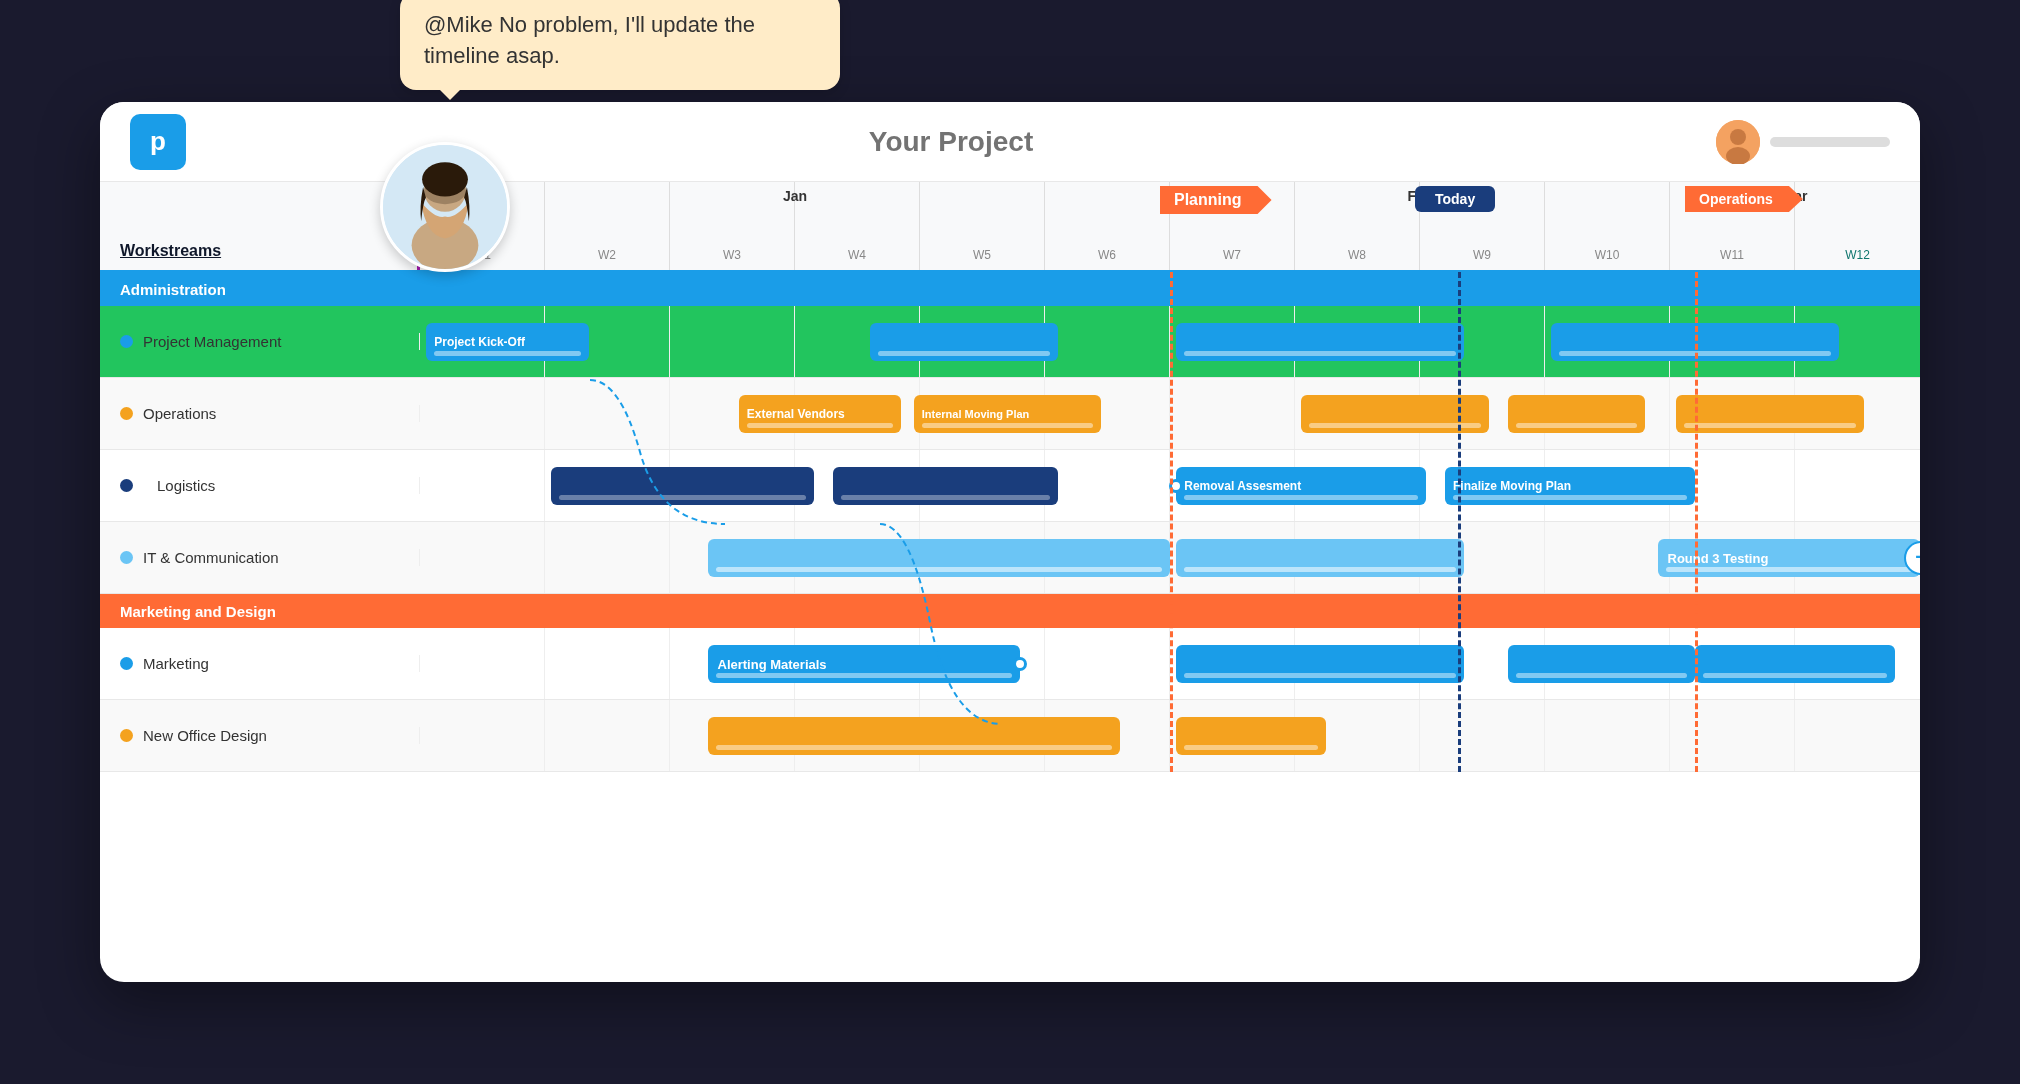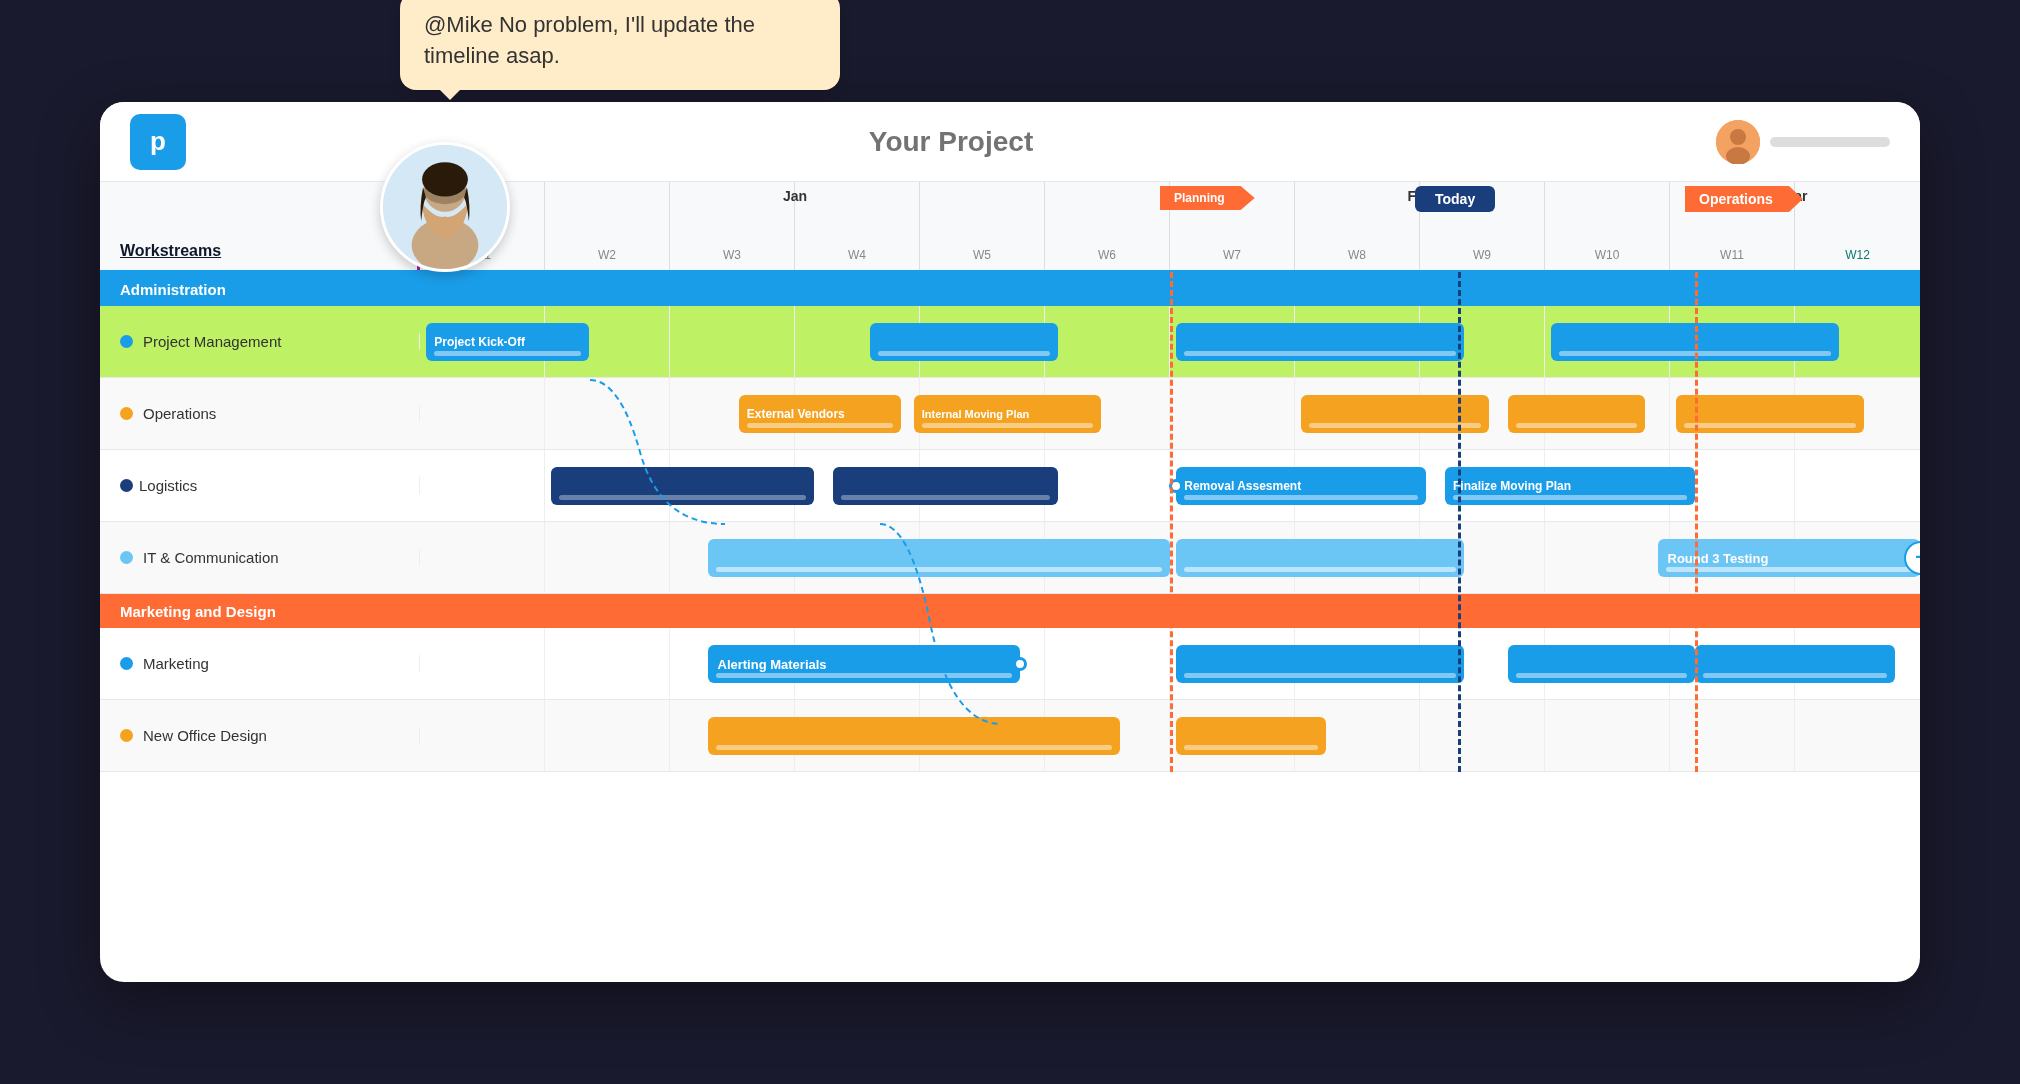--- a/index.html
+++ b/index.html
@@ -183,21 +183,21 @@
           <div style="position:absolute;top:6px;left:0; width:calc(6*100%/12); text-align:center; font-size:14px; font-weight:600; color:#333; pointer-events:none; display:flex; align-items:center; justify-content:center;">
             <span>Jan</span>
           </div>
           <div style="position:absolute;top:6px;left:calc(6*100%/12); width:calc(4*100%/12); text-align:center; font-size:14px; font-weight:600; color:#333; display:flex; align-items:center; justify-content:center;">
             <span>Feb</span>
           </div>
           <div style="position:absolute;top:6px;left:calc(10*100%/12); width:calc(2*100%/12); text-align:center; font-size:14px; font-weight:600; color:#333; display:flex; align-items:center; justify-content:center;">
             <span>Mar</span>
           </div>
 
-          <div style="position:absolute;top:4px;left:calc(6*100%/12 - 10px); background:#ff6b35; color:#fff; font-weight:700; font-size:12px; padding:5px 30px 5px 14px; clip-path:polygon(0 0,calc(100% - 14px) 0,100% 50%,calc(100% - 14px) 100%,0 100%); z-index:10;">
+          <div style="position:absolute;top:4px;left:calc(6*100%/12 - 10px); background:#ff6b35; color:#fff; font-weight:700; font-size:16px; padding:5px 30px 5px 14px; clip-path:polygon(0 0,calc(100% - 14px) 0,100% 50%,calc(100% - 14px) 100%,0 100%); z-index:10;">
             <span>Planning</span>
           </div>
           <div style="position:absolute;top:4px;left:calc(8.2*100%/12 - 30px); background:#1a3d7c; color:#fff; font-weight:700; font-size:14px; padding:5px 20px; border-radius:6px; z-index:10;text-align:center;">
             <span>Today</span>
           </div>
           <div style="position:absolute;top:4px;left:calc(10.2*100%/12 - 10px); background:#ff6b35; color:#fff; font-weight:700; font-size:14px; padding:5px 30px 5px 14px; clip-path:polygon(0 0,calc(100% - 14px) 0,100% 50%,calc(100% - 14px) 100%,0 100%); z-index:10;">
             <span>Operations</span>
           </div>
 
           <div style="display:flex; align-items:flex-end; justify-content:center; padding-bottom:8px; font-size:12px; color:#888; border-right:1px solid #ddd;">W1</div>
@@ -214,21 +214,21 @@
           <div style="display:flex; align-items:flex-end; justify-content:center; padding-bottom:8px; font-size:12px; color:#0f766e;">W12</div>
         </div>
       </div>
 
       <div style="position:relative;" id="gantt-body">
 
         <div style="height:34px; background:#1a9de8; display:flex; align-items:center; padding-left:20px; font-weight:700; font-size:15px; color:#fff;">
           <span>Administration</span>
         </div>
 
-        <div style="display:flex; height:72px; border-bottom:1px solid #e8e8e8; background:#bef264; position:relative; align-items:center;">
+        <div style="display:flex; height:72px; border-bottom:1px solid #e8e8e8; background:#22c55e; position:relative; align-items:center;">
           <div style="width:320px; flex-shrink:0; display:flex; align-items:center; gap:10px; padding:0 20px; font-size:15px; color:#333; font-weight:500; border-right:1px solid #eee;">
             <div style="width:13px;height:13px;border-radius:50%;background:#1a9de8;flex-shrink:0;"></div>
             <span>Project Management</span>
           </div>
           <div style="flex:1; position:relative; height:100%; display:grid; grid-template-columns:repeat(12,1fr);">
 
             <div style="border-right:1px solid #eee;"></div>
               <div style="border-right:1px solid #eee;"></div>
               <div style="border-right:1px solid #eee;"></div>
               <div style="border-right:1px solid #eee;"></div>
@@ -289,21 +289,21 @@
             <div style="position:absolute;top:17px;left:calc(8.7/12*100%);width:calc(1.1/12*100%);height:38px;background:#f4a21f;border-radius:6px;">
               <div style="position:absolute;bottom:5px;left:8px;right:8px;height:5px;background:rgba(255,255,255,0.45);border-radius:3px;"></div>
             </div>
             <div style="position:absolute;top:17px;left:calc(10.05/12*100%);width:calc(1.5/12*100%);height:38px;background:#f4a21f;border-radius:6px;">
               <div style="position:absolute;bottom:5px;left:8px;right:8px;height:5px;background:rgba(255,255,255,0.45);border-radius:3px;"></div>
             </div>
           </div>
         </div>
 
         <div style="display:flex; height:72px; border-bottom:1px solid #e8e8e8; background:#fff; position:relative; align-items:center;">
-          <div style="width:320px; flex-shrink:0; display:flex; align-items:center; gap:6px; padding:0 20px; font-size:15px; color:#333; font-weight:500; border-right:1px solid #eee;">
+          <div style="width:320px; flex-shrink:0; display:flex; align-items:center; gap:24px; padding:0 20px; font-size:15px; color:#333; font-weight:500; border-right:1px solid #eee;">
             <div style="width:13px;height:13px;border-radius:50%;background:#1a3d7c;flex-shrink:0;"></div>
             <span>Logistics</span>
           </div>
           <div style="flex:1; position:relative; height:100%; display:grid; grid-template-columns:repeat(12,1fr);">
             <div style="border-right:1px solid #eee;"></div>
               <div style="border-right:1px solid #eee;"></div>
               <div style="border-right:1px solid #eee;"></div>
               <div style="border-right:1px solid #eee;"></div>
               <div style="border-right:1px solid #eee;"></div>
               <div style="border-right:1px solid #eee;"></div>

